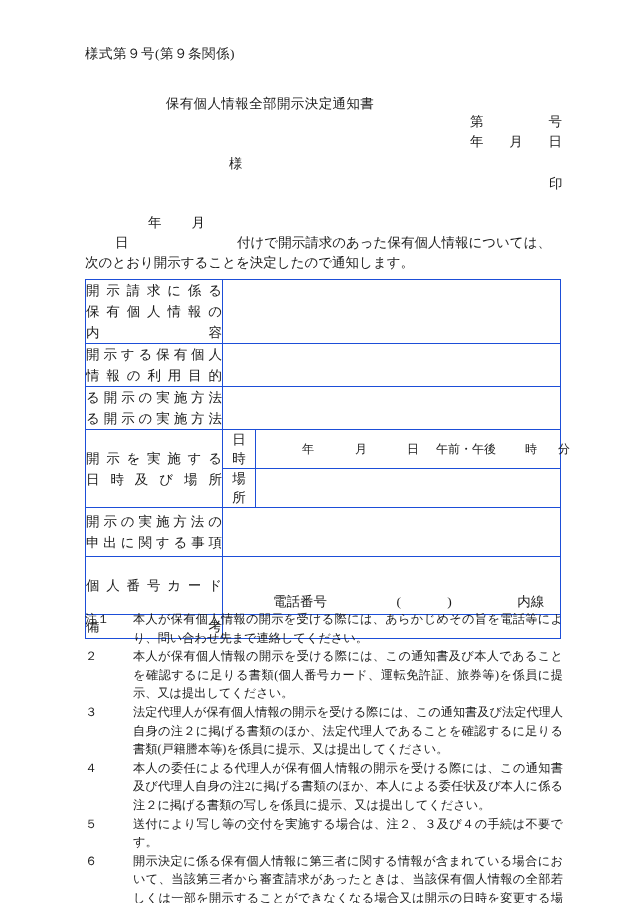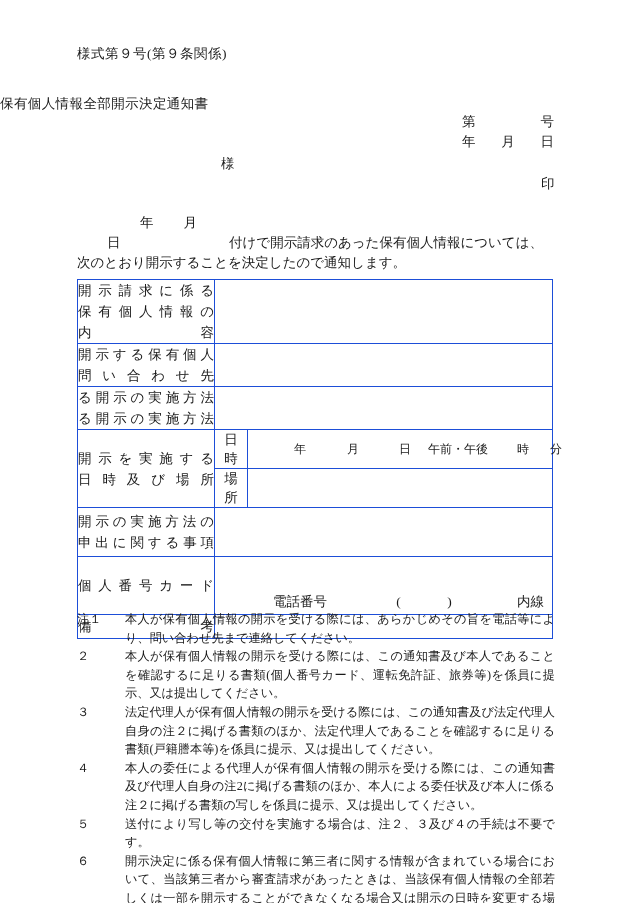--- a/index.html
+++ b/index.html
@@ -11,39 +11,40 @@
     width: 630px;
     height: 903px;
     position: relative;
     font-family: "Liberation Serif", "DejaVu Serif", serif;
     color: #1a1a1a;
     overflow: hidden;
   }
   .page {
     position: absolute;
     inset: 0;
+    margin-left: 8px;
   }
 
   
   .form-no {
     position: absolute;
     left: 77px;
     top: 45px;
     font-size: 13.5px;
     letter-spacing: 0.5px;
     white-space: nowrap;
   }
 
   
   .doc-title {
     position: absolute;
     left: 0;
     top: 95px;
     width: 524px;
-    text-align: left;
+    text-align: center;
     font-size: 13.5px;
     letter-spacing: 0.4px;
   }
 
   
   .ref-block {
     position: absolute;
     left: 462px;
     top: 112px;
     width: 92px;
@@ -144,26 +145,25 @@
   .dt-line .s-h  { margin-left: 26px; }
   .dt-line .s-mi { margin-left: 18px; }
 
   
   .contact-cell {
     position: relative;
     height: 57px;
   }
   .tel-line {
     position: absolute;
-    left: 8px;
+    left: 16px;
     bottom: 3px;
     width: 100%;
     white-space: nowrap;
     font-size: 13.5px;
-    text-align: center;
   }
   .tel-line .t-tel   { margin-left: 34px; }
   .tel-line .t-open  { margin-left: 66px; }
   .tel-line .t-close { margin-left: 43px; }
   .tel-line .t-ext   { margin-left: 62px; }
 
   
   .notes {
     position: absolute;
     left: 77px;
@@ -225,21 +225,21 @@
         <td class="lbl" colspan="1">
           <span class="run">開示請求に係る</span>
           <span class="run">保有個人情報の</span>
           <span class="run">内容</span>
         </td>
         <td class="cell-empty" colspan="2" style="height:44px;"></td>
       </tr>
       <tr>
         <td class="lbl">
           <span class="run">開示する保有個人</span>
-          <span class="run">問い合わせ先</span>
+          <span class="run">情報の利用目的</span>
         </td>
         <td class="cell-empty" colspan="2" style="height:34px;"></td>
       </tr>
       <tr>
         <td class="lbl">
           <span class="run">る開示の実施方法</span>
           <span class="run">る開示の実施方法</span>
         </td>
         <td class="cell-empty" colspan="2" style="height:34px;"></td>
       </tr>

